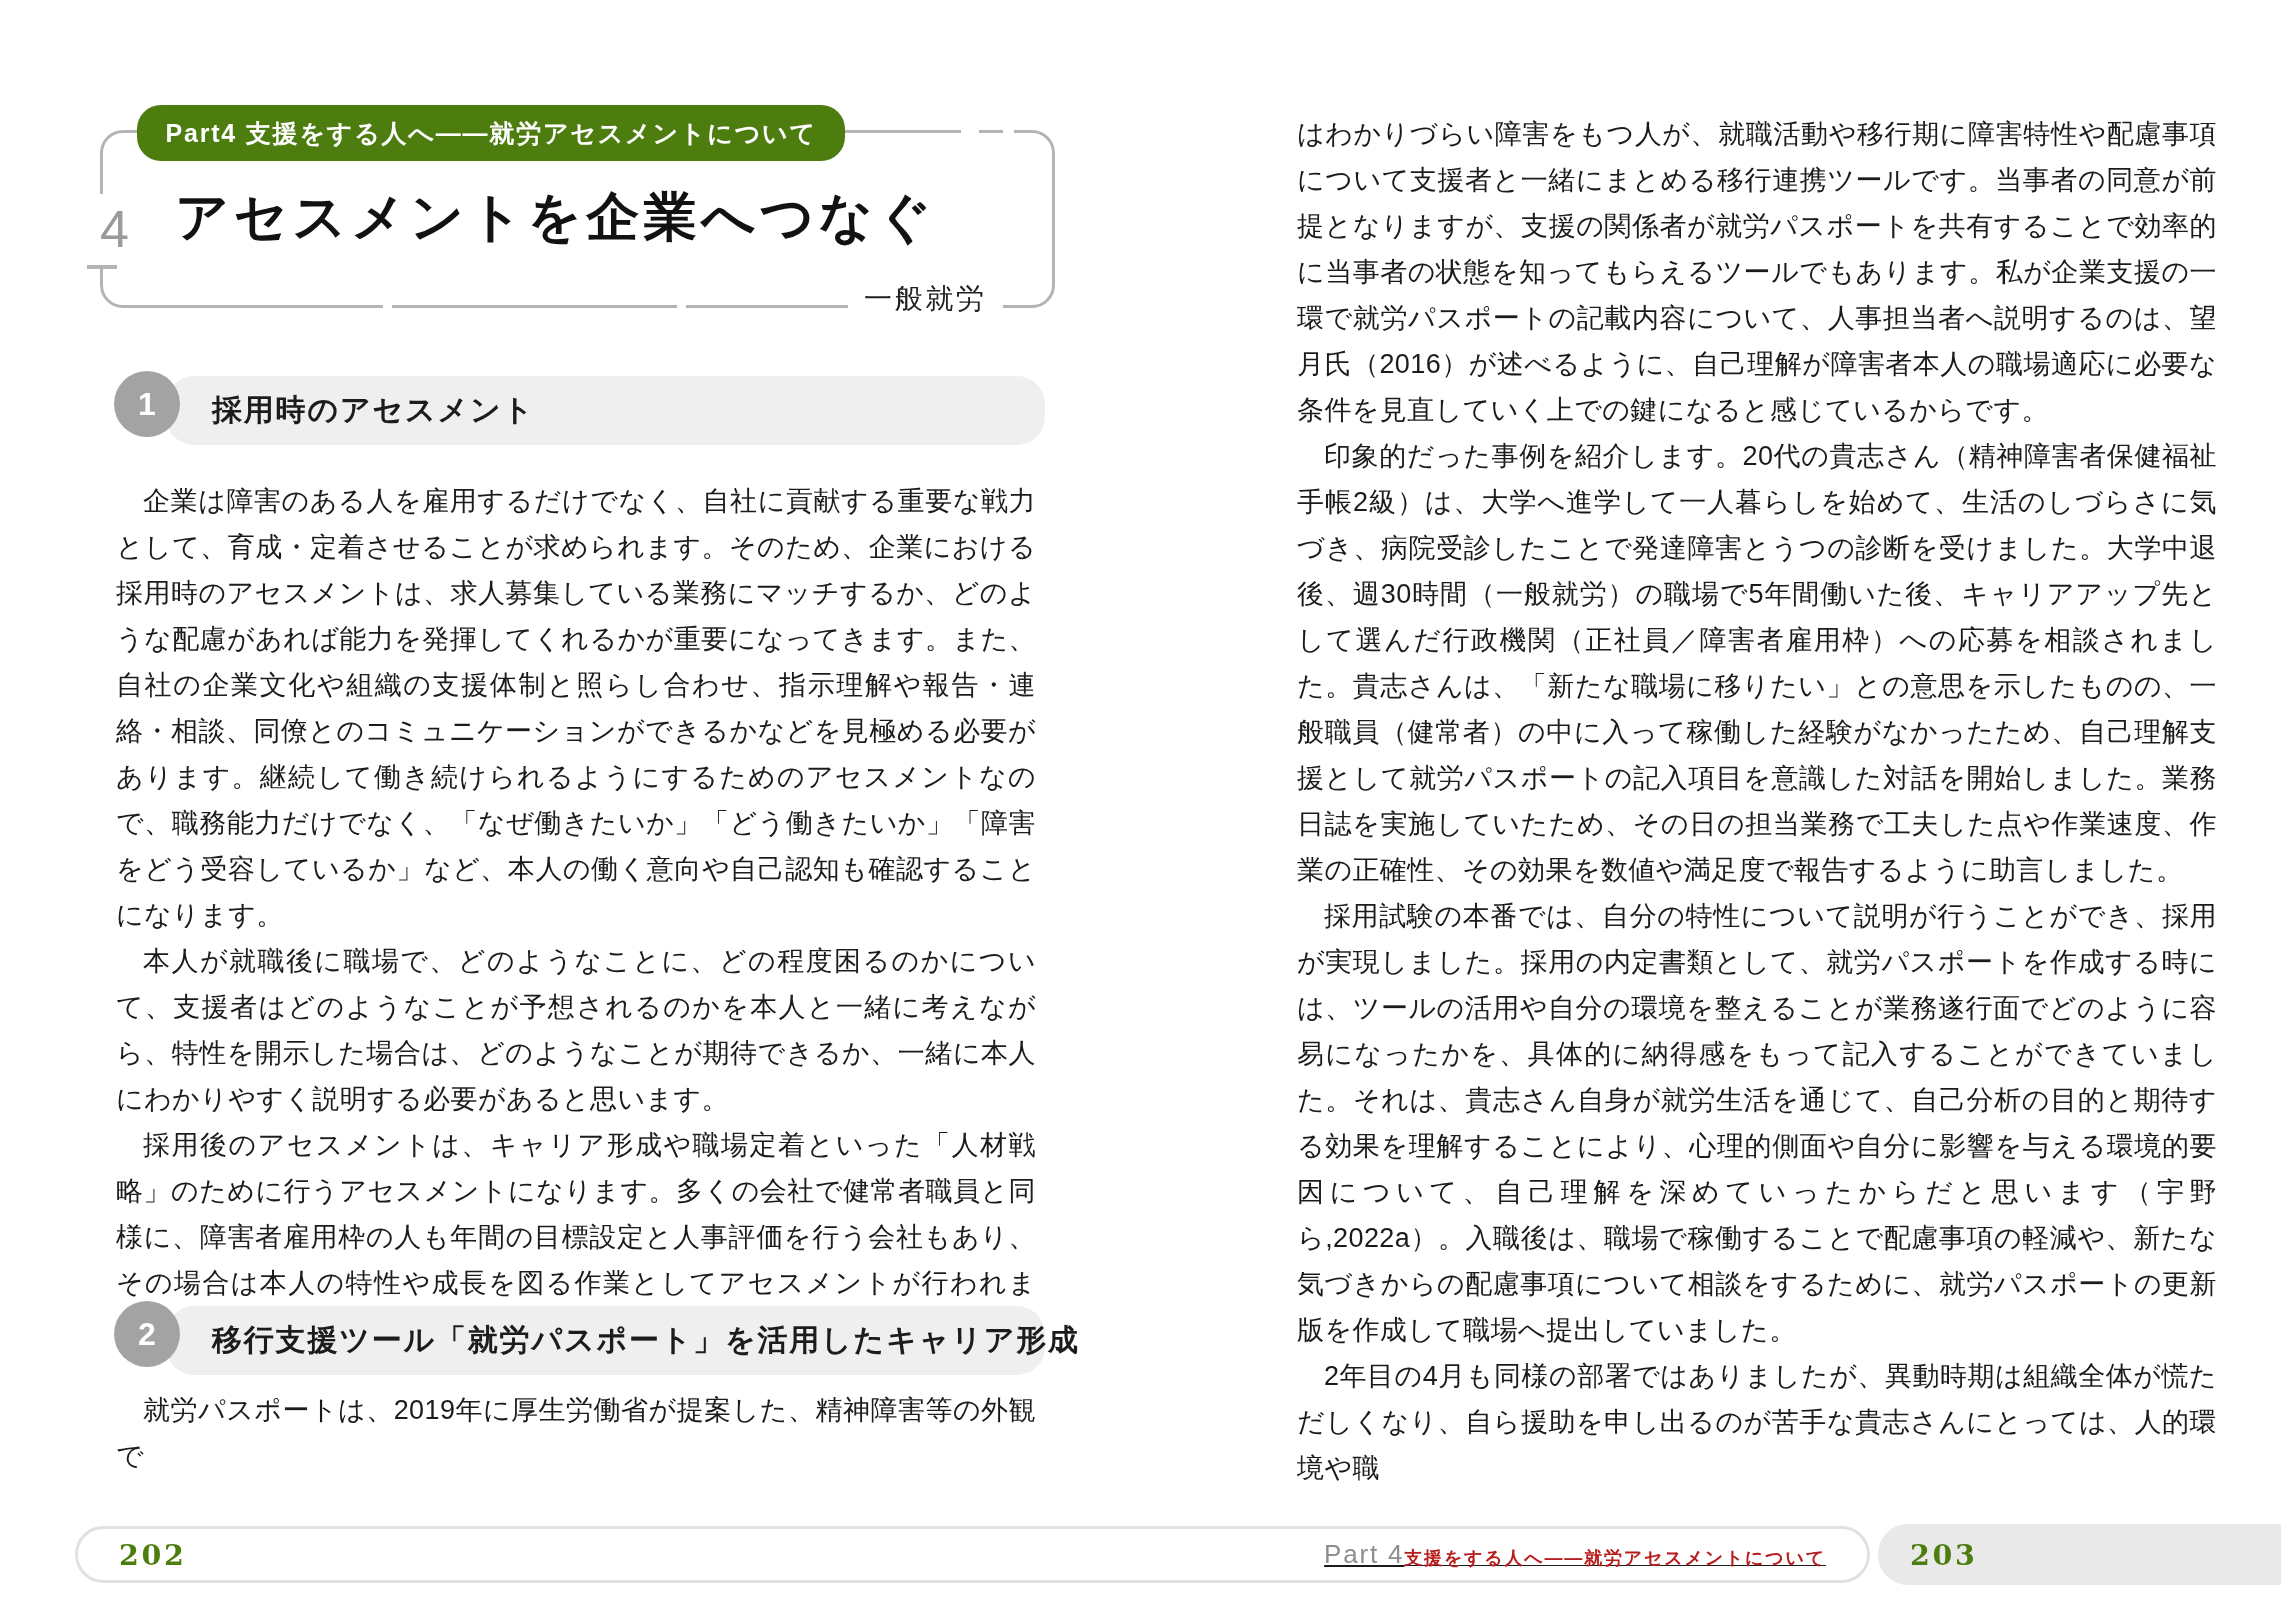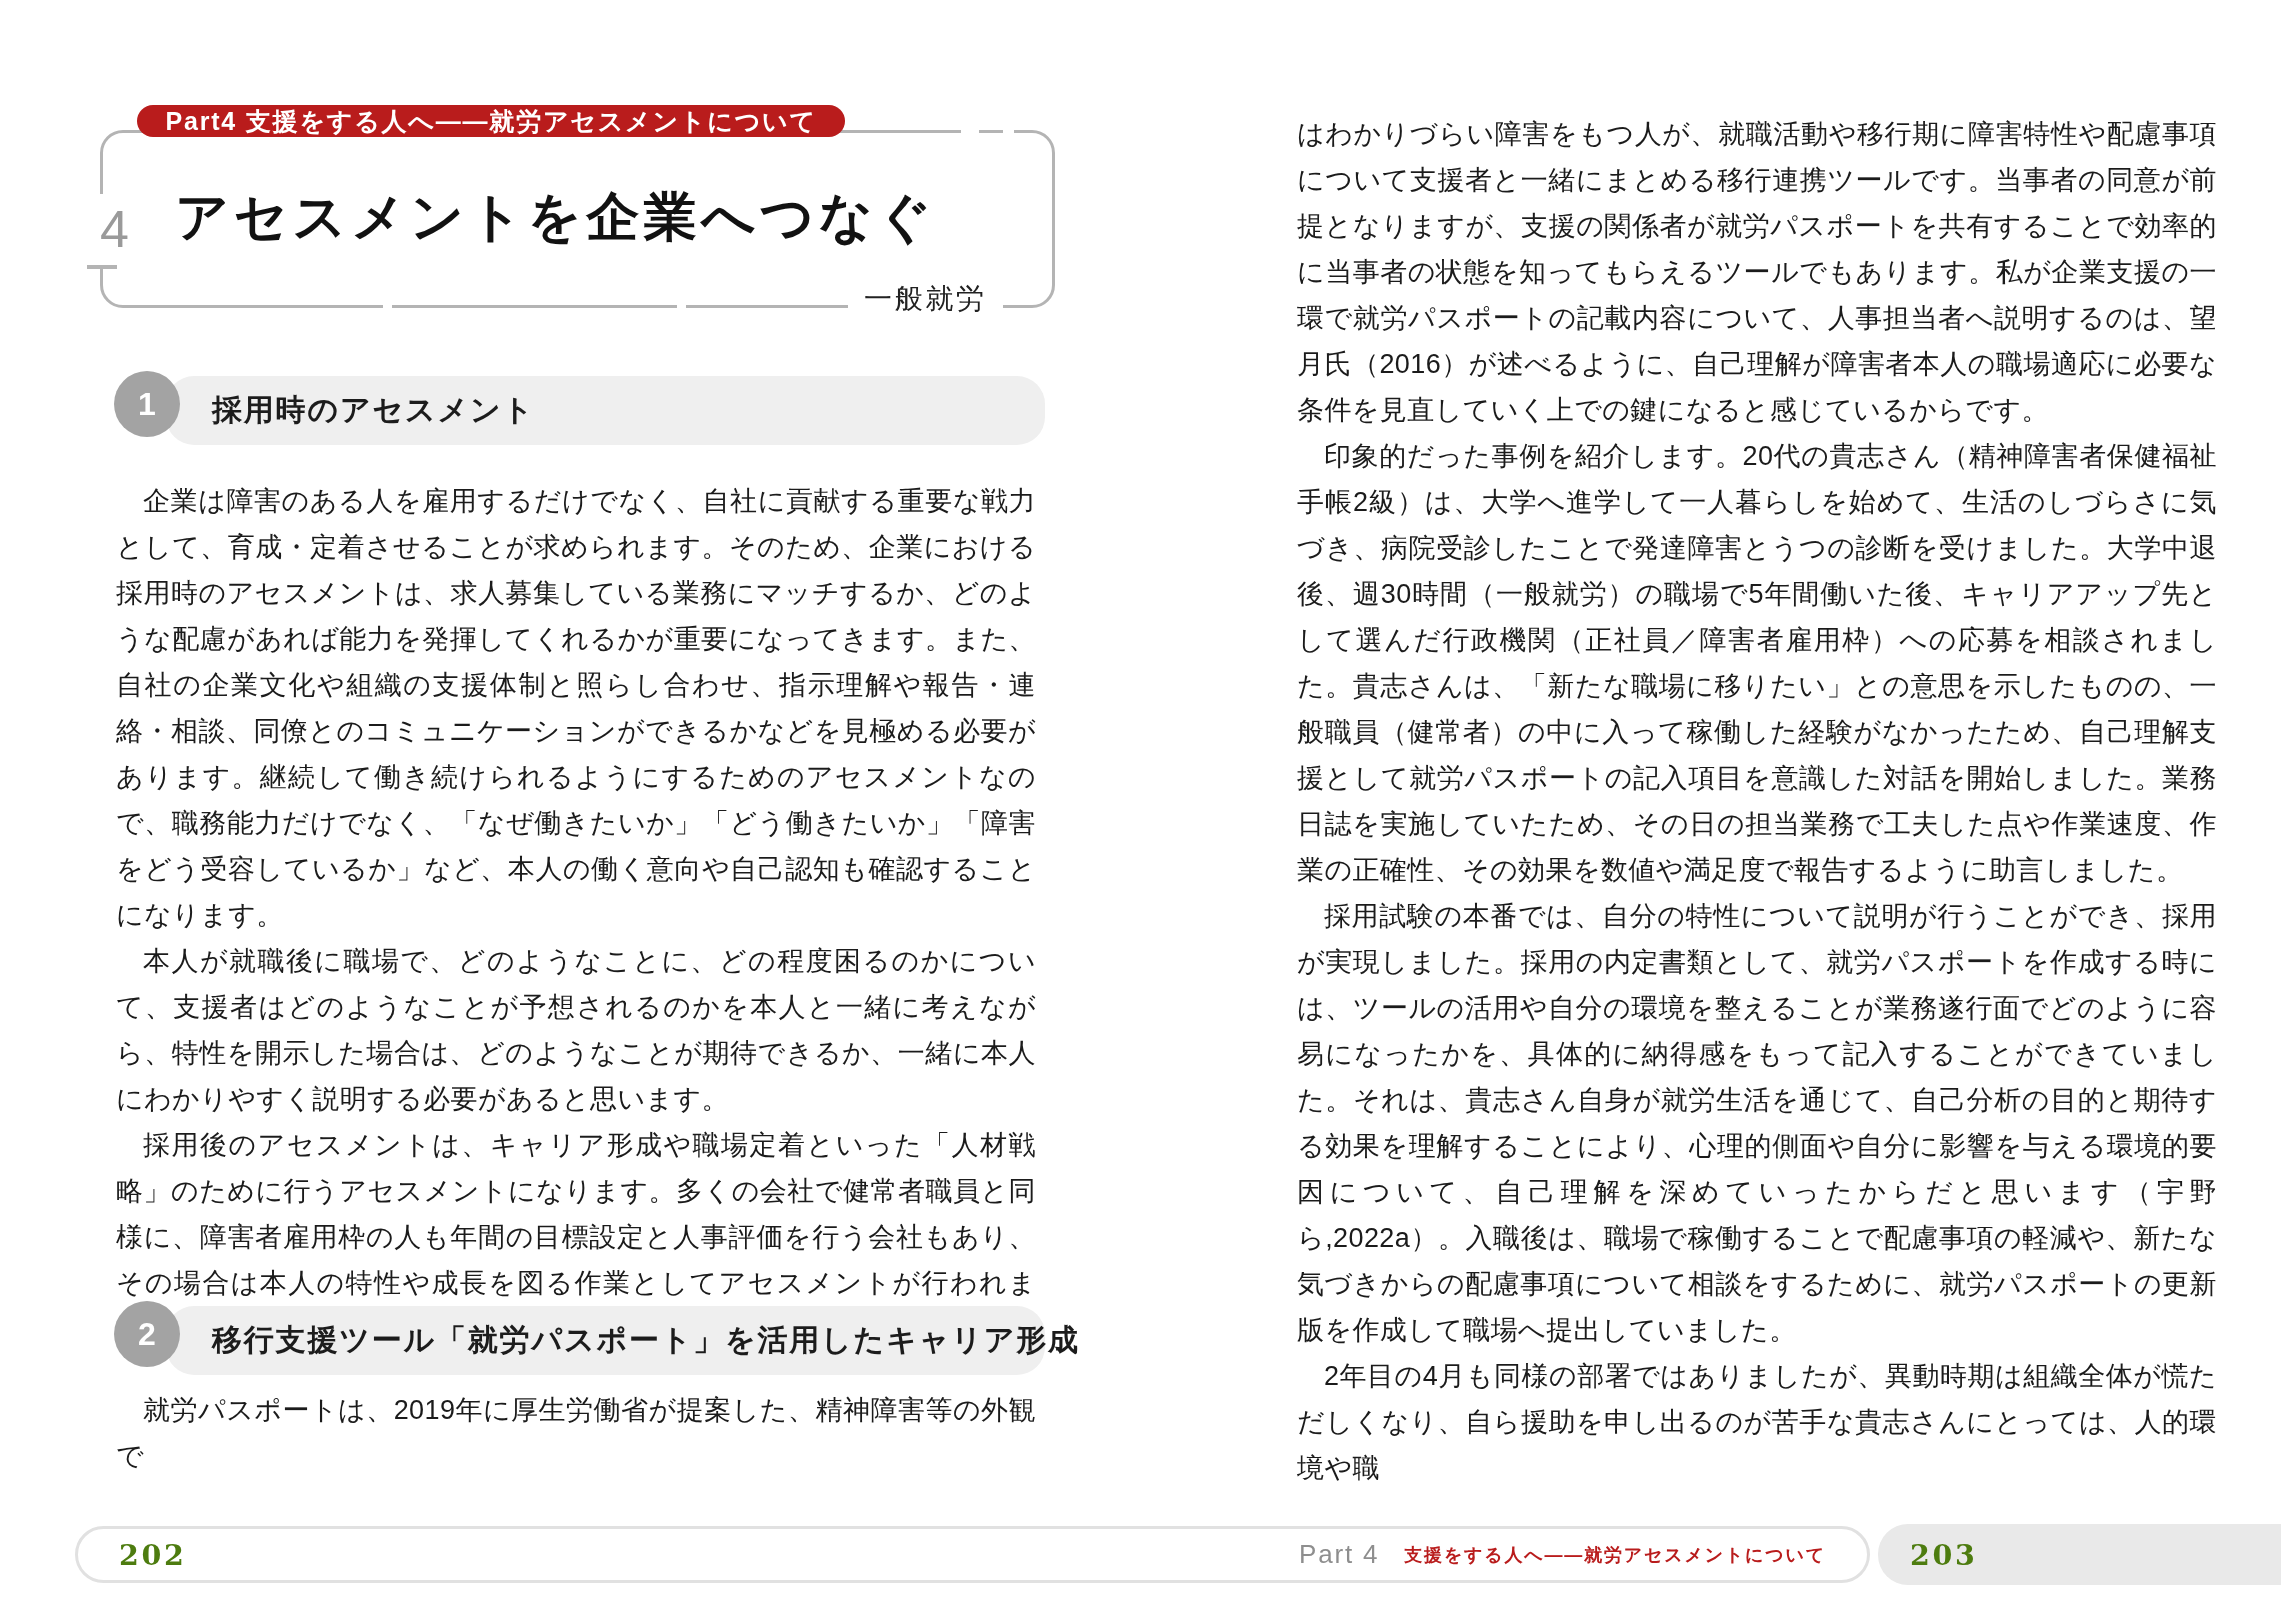--- a/index.html
+++ b/index.html
@@ -9,22 +9,22 @@
   }
   
   .title-box{position:absolute;left:100px;top:130px;width:955px;height:178px;
     border:3.6px solid #b4b4b4;border-radius:23px;box-sizing:border-box;}
   .border-gap{position:absolute;background:#ffffff;}
   .gap-top-a{left:961px;top:127px;width:18px;height:10.7px;}
   .gap-top-b{left:1003px;top:127px;width:10.7px;height:10.7px;}
   .gap-bottom-a{left:383px;top:304px;width:9px;height:9px;}
   .gap-bottom-b{left:677px;top:304px;width:9px;height:9px;}
   .tick{position:absolute;left:87px;top:264px;width:30px;height:4.5px;background:#b4b4b4;}
-  .part-badge{position:absolute;left:137px;top:105px;height:32px;padding:0 28.5px;
-    background:#b91c1c;border-radius:24px;color:#ffffff;font-size:25px;font-weight:700;
+  .part-badge{position:absolute;left:137px;top:105px;height:56px;padding:0 28.5px;
+    background:#4d7c0f;border-radius:24px;color:#ffffff;font-size:25px;font-weight:700;
     letter-spacing:1.8px;display:flex;align-items:center;white-space:nowrap;}
   .chapter-number{position:absolute;left:87px;top:194px;width:55px;background:#ffffff;
     color:#9a9a9a;font-size:52px;line-height:71px;text-align:center;}
   .chapter-title{position:absolute;left:175px;top:182px;font-size:53px;font-weight:700;
     color:#121212;letter-spacing:4.5px;white-space:nowrap;}
   .author{position:absolute;left:848px;top:280px;background:#ffffff;padding:0 16px;
     font-size:28px;color:#222222;letter-spacing:2.7px;white-space:nowrap;}
   
   .sec-pill{position:absolute;height:69px;background:#efefef;border-radius:28px;
     display:flex;align-items:center;padding-left:46px;font-size:30px;font-weight:700;
@@ -42,21 +42,21 @@
   .left-tail{left:116px;top:1387px;}
   .right-body{left:1297px;top:111px;}
   .body-col p{margin:0;text-indent:1em;}
   .body-col p.cont{text-indent:0;}
   
   .footer-pill{position:absolute;left:75px;top:1526px;width:1795px;height:57px;
     border:3.6px solid #e1e1e1;border-radius:30px;background:#ffffff;box-sizing:border-box;
     display:flex;align-items:center;justify-content:space-between;padding:0 41px;}
   .pagenum{font-family:"DejaVu Serif",serif;font-size:28.5px;font-weight:700;
     letter-spacing:2.7px;color:#4d7c0f;}
-  .footer-label{display:flex;align-items:center;gap:25px;white-space:nowrap;}
+  .footer-label{display:flex;align-items:flex-end;white-space:nowrap;text-decoration:underline;}
   .footer-part{color:#8e8e8e;font-size:26px;letter-spacing:1.8px;}
   .footer-chapter{color:#b91c1c;font-size:18px;font-weight:600;letter-spacing:1.8px;}
   .footer-203{position:absolute;left:1878px;top:1524px;width:499px;height:61px;
     background:#e9e9e9;border-radius:30px;display:flex;align-items:center;
     padding-left:32px;box-sizing:border-box;}
 </style>
 </head>
 <body>
 
 <div class="spread">

